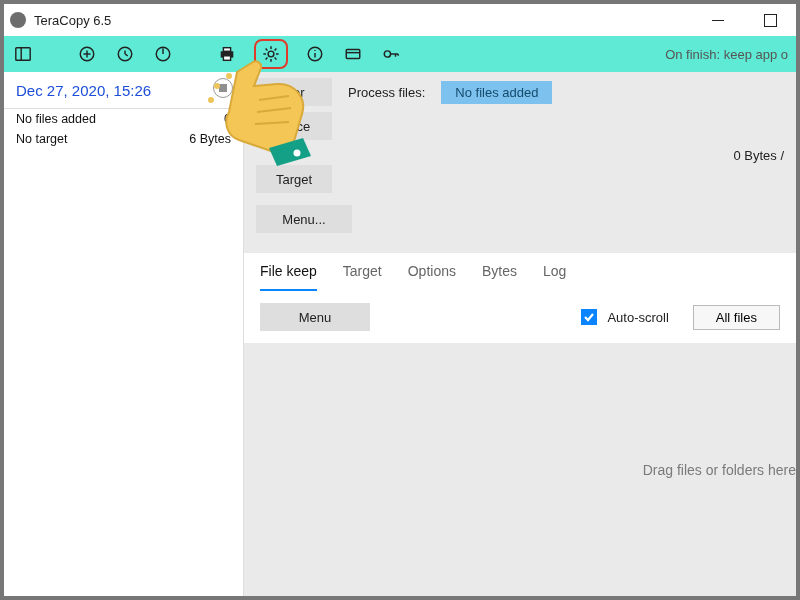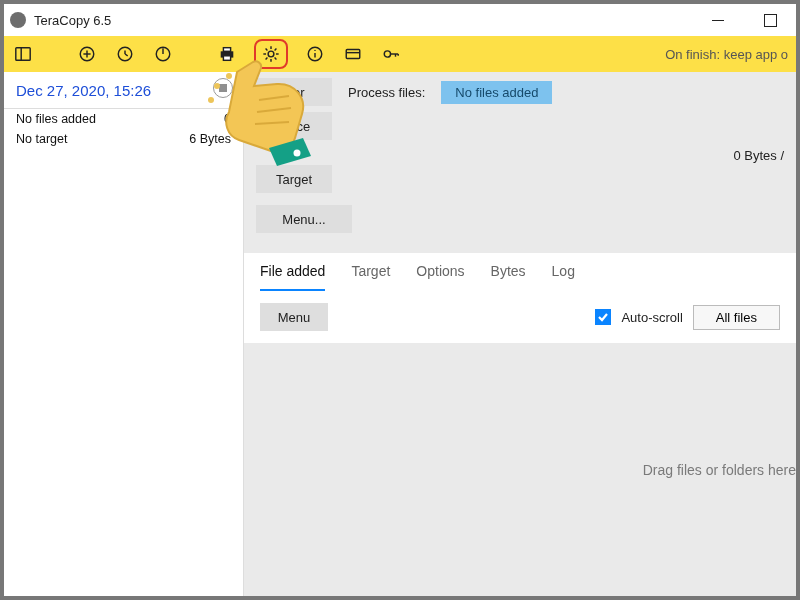--- a/index.html
+++ b/index.html
@@ -9,21 +9,21 @@
   
   .titlebar { height:32px; display:flex; align-items:center; padding:0 6px; background:#fff; }
   .titlebar .app-icon { width:16px; height:16px; border-radius:50%; background:#6d6d6d; margin-right:8px; display:inline-block; }
   .titlebar .title { font-size:13px; color:#222; }
   .titlebar .winbtns { margin-left:auto; display:flex; gap:24px; padding-right:6px; }
   .titlebar .winbtn { width:28px; height:24px; display:flex; align-items:center; justify-content:center; font-size:13px; color:#222; }
   .titlebar .winbtn.min::before { content:""; display:block; width:12px; height:1px; background:#222; }
   .titlebar .winbtn.max::before { content:""; display:block; width:11px; height:11px; border:1px solid #222; }
 
   
-  .toolbar { height:36px; background:#fde047; display:flex; align-items:center; padding:8px 8px; }
+  .toolbar { height:36px; background:#5eead4; display:flex; align-items:center; padding:8px 8px; }
   .toolbar .grp { display:flex; align-items:center; gap:16px; }
   .toolbar .sep { width:10px; }
   .tool-icon { width:22px; height:22px; display:flex; align-items:center; justify-content:center; color:#333; }
   .tool-icon svg { width:18px; height:18px; stroke:#222; fill:none; stroke-width:1.6; }
   .tool-icon.solid svg { fill:#222; stroke:none; }
   .tool-icon.highlight { width:34px; height:30px; border:2.5px solid #e03a2a; border-radius:8px; }
   .onfinish { margin-left:auto; font-size:13px; color:#555; }
 
   
   .body { display:flex; height:calc(100% - 68px); }
@@ -49,21 +49,21 @@
   
   .tabs { background:#fff; display:flex; gap:26px; padding:10px 16px 0; font-size:14px; color:#666; margin-top:14px; }
   .tab { padding-bottom:10px; cursor:pointer; }
   .tab.active { color:#111; border-bottom:2px solid #0a84ff; }
 
   
   .actionrow { background:#fff; display:flex; align-items:center; padding:12px 16px; gap:10px; }
   .chk { width:16px; height:16px; background:#0a84ff; display:inline-flex; align-items:center; justify-content:center; }
   .chk svg { width:12px; height:12px; stroke:#fff; fill:none; stroke-width:2.2; }
   .chk-label { font-size:13px; color:#222; }
-  .allfiles { border:1px solid #bbb; background:#f7f7f7; font-size:13px; padding:4px 22px; }
+  .allfiles { margin-left:14px; border:1px solid #bbb; background:#f7f7f7; font-size:13px; padding:4px 22px; }
 
   
   .dropzone { flex:1; background:#eaeaea; display:flex; align-items:center; justify-content:flex-end; font-size:14px; color:#7a7a7a; }
 
   
   .hand { position:absolute; left:195px; top:52px; width:120px; height:110px; pointer-events:none; }
   .hand svg { width:100%; height:100%; }
   .hand-dots circle { fill:#edc55a; }
 </style>
 </head>
@@ -188,29 +188,29 @@
           <span>0 Bytes / </span>
         </div>
       <div class="row" style="padding-top:0">
         <button class="btn w">Target</button>
       </div>
       <div class="row" style="padding-top:6px">
         <button class="btn" style="width:96px">Menu...</button>
       </div>
 
       <div class="tabs">
-        <div class="tab active">File added</div>
+        <div class="tab active">File keep</div>
         <div class="tab">Target</div>
         <div class="tab">Options</div>
         <div class="tab">Bytes</div>
         <div class="tab">Log</div>
       </div>
 
       <div class="actionrow">
-        <button class="btn" style="width:68px">Menu</button>
+        <button class="btn" style="width:110px">Menu</button>
         <span style="flex:1"></span>
         <span class="chk">
           <svg viewBox="0 0 12 12">
               <polyline points="2,6 5,9 10,3"></polyline>
             </svg>
         </span>
         <span class="chk-label">Auto-scroll</span>
         <button class="allfiles">All files</button>
       </div>
 

